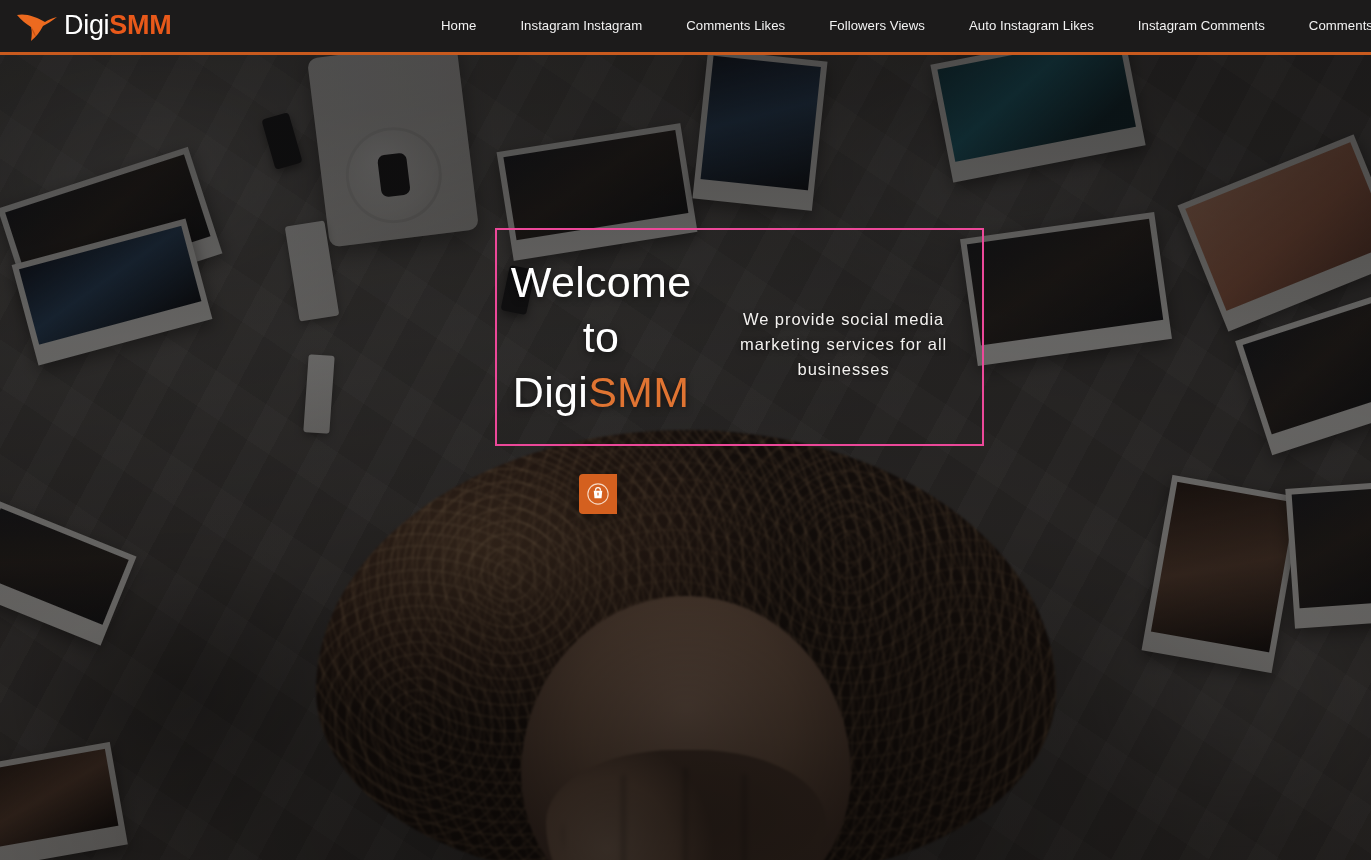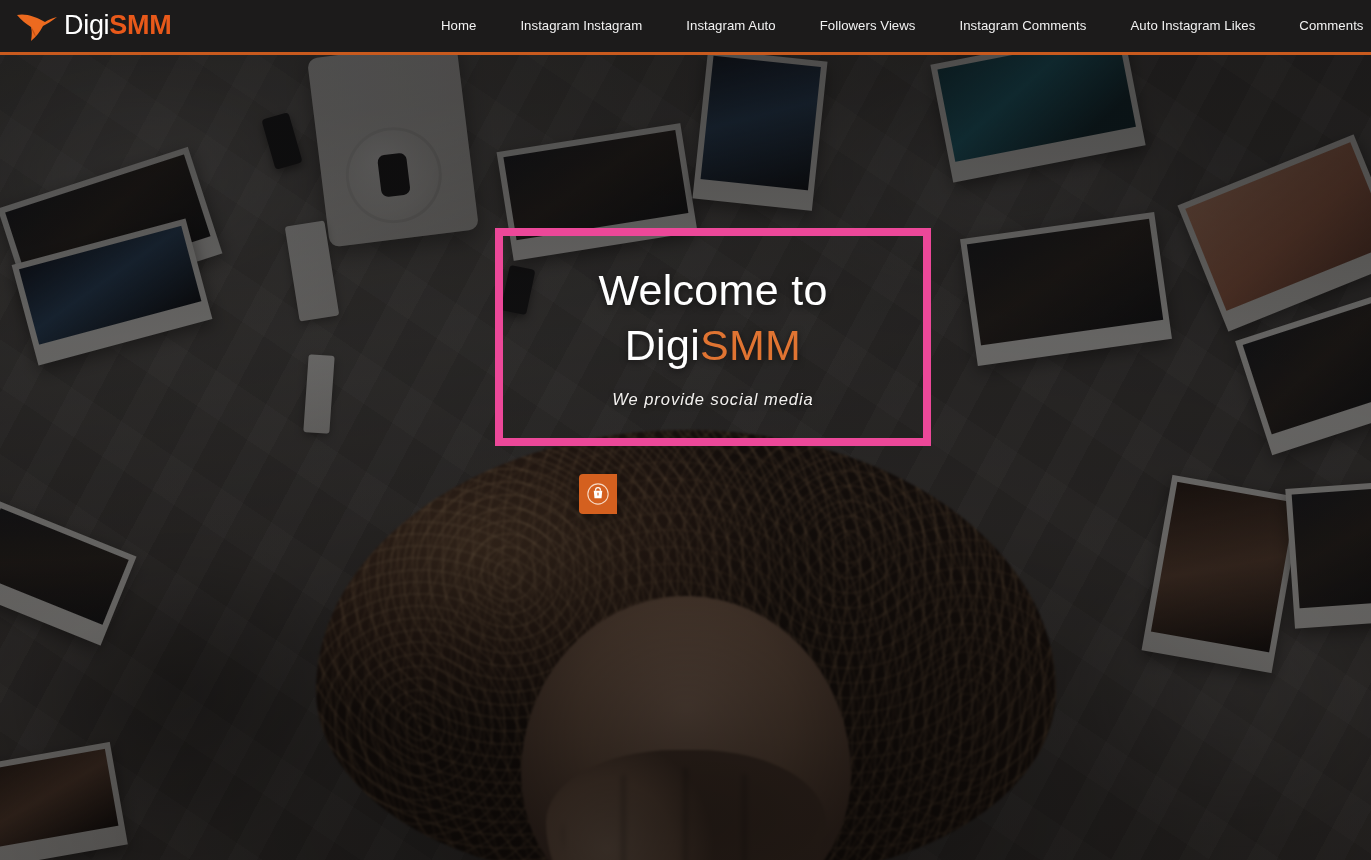--- a/index.html
+++ b/index.html
@@ -172,39 +172,38 @@
     border-radius:inherit; filter:blur(2px);
   }
 
   
   .hero-inner{
     position:absolute; inset:0; z-index:20;
     display:flex; flex-direction:column; align-items:center;
   }
   .welcome-box{
     position:absolute; left:495px; top:173px;
-    width:436px; height:218px;
-    border:8px solid #ec4899;
-    display:flex; flex-direction:column;
+    width:489px; height:218px;
+    border:2px solid #ec4899;
+    display:flex; flex-direction:row;
     align-items:center; justify-content:center;
     text-align:center;
   }
   .welcome-title{
     color:#ffffff; font-weight:300;
     font-size:43px; line-height:55px;
     letter-spacing:.3px;
     text-shadow:0 2px 7px rgba(0,0,0,.55);
   }
   .welcome-title .accent{ color:#e07432; }
   .welcome-sub{
     margin-top:14px;
     color:#f3f1ef; font-size:16.5px; line-height:25px;
     letter-spacing:.95px;
     text-shadow:0 1px 5px rgba(0,0,0,.6);
-    font-style:italic;
   }
   .welcome-sub span{ display:block; }
 
   .cta-row{
     position:absolute; left:579px; top:419px;
     display:flex; align-items:stretch;
     filter:drop-shadow(0 3px 9px rgba(0,0,0,.45));
   }
   .cta-icon{
     width:38px; height:40px; flex:none;
@@ -233,24 +232,24 @@
         <path d="M3 6 C12 4 22 8 31 13 C34 11 38 9 43 8 C38 12 33 15 29 17 C26 23 22 28 17 32 C18 26 18 21 17 18 C12 15 7 11 3 6 Z" fill="#ec6a1f"></path>
         <path d="M17 18 C19 20 21 24 22 28 C20 26 18 22 17 18 Z" fill="#c44f12"></path>
       </svg>
     </span>
     <span class="brand-text"><span class="t1">Digi</span><span class="t2">SMM</span></span>
   </a>
 
   <nav class="main-nav">
     <a href="#">Home</a>
     <a href="#">Instagram Instagram</a>
-    <a href="#">Instagram Auto</a>
+    <a href="#">Comments Likes</a>
     <a href="#">Followers Views</a>
+    <a href="#">Auto Instagram Likes</a>
     <a href="#">Instagram Comments</a>
-    <a href="#">Auto Instagram Likes</a>
     <a href="#">Comments</a>
   </nav>
 </header>
 
 <section class="hero">
 
   <div class="hero-photo">
     <div class="sheet"></div>
 
     <div class="crease" style="left:-120px; top:-40px;  width:520px; height:320px;"></div>
@@ -320,20 +319,21 @@
 
   <div class="hero-inner">
 
     <div class="welcome-box">
       <h1 class="welcome-title">
         <span>Welcome to</span><br>
         <span>Digi</span><span class="accent">SMM</span>
       </h1>
       <p class="welcome-sub">
         <span>We provide social media</span>
+        <span>marketing services for all businesses</span>
       </p>
     </div>
 
     <div class="cta-row">
       <span class="cta-icon">
         <svg viewBox="0 0 26 26" width="24" height="24" aria-hidden="true">
           <circle cx="13" cy="13" r="11" fill="none" stroke="#f6d8c4" stroke-width="1.2"></circle>
           <path d="M10.4 9.4 V8.6 a2.6 2.6 0 0 1 5.2 0 v0.8" fill="none" stroke="#ffffff" stroke-width="1.3"></path>
           <path d="M8.4 9.4 h9.2 l-0.8 8.2 H9.2 Z" fill="#ffffff"></path>
           <rect x="12.4" y="11.6" width="1.2" height="3" fill="#d4601f"></rect>

